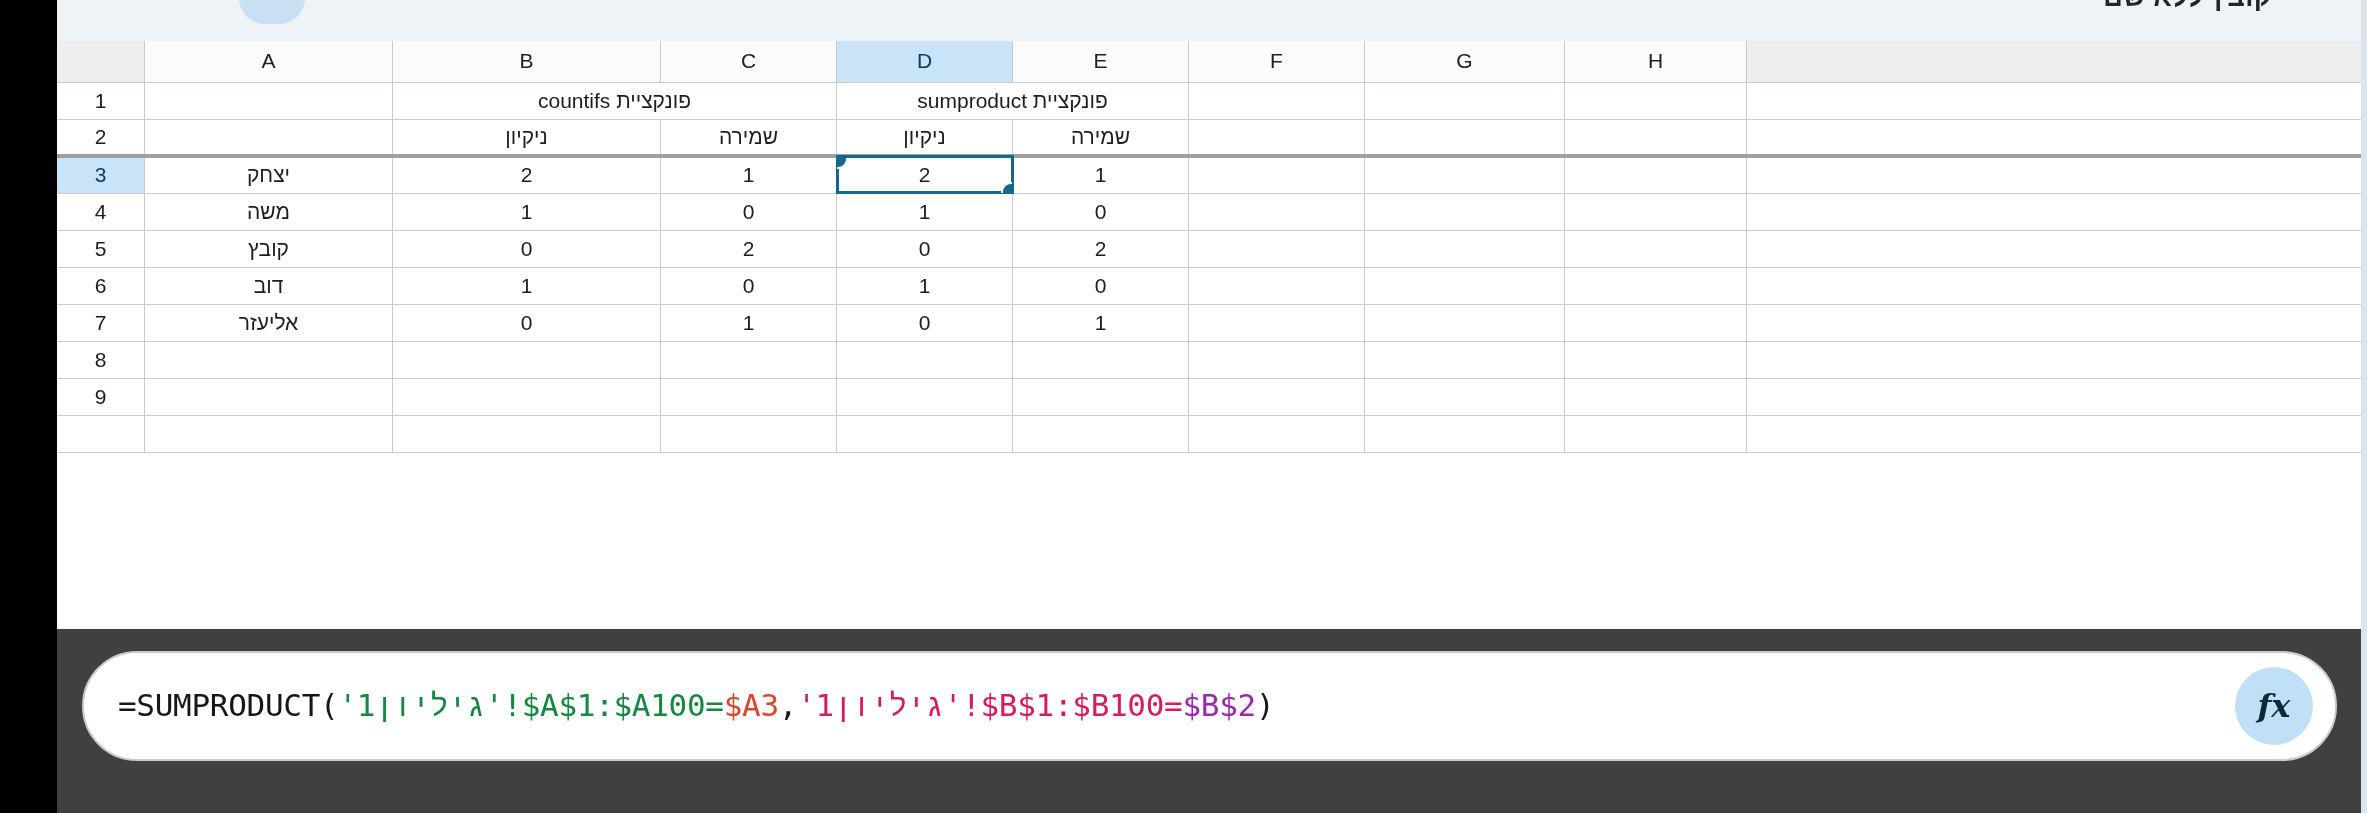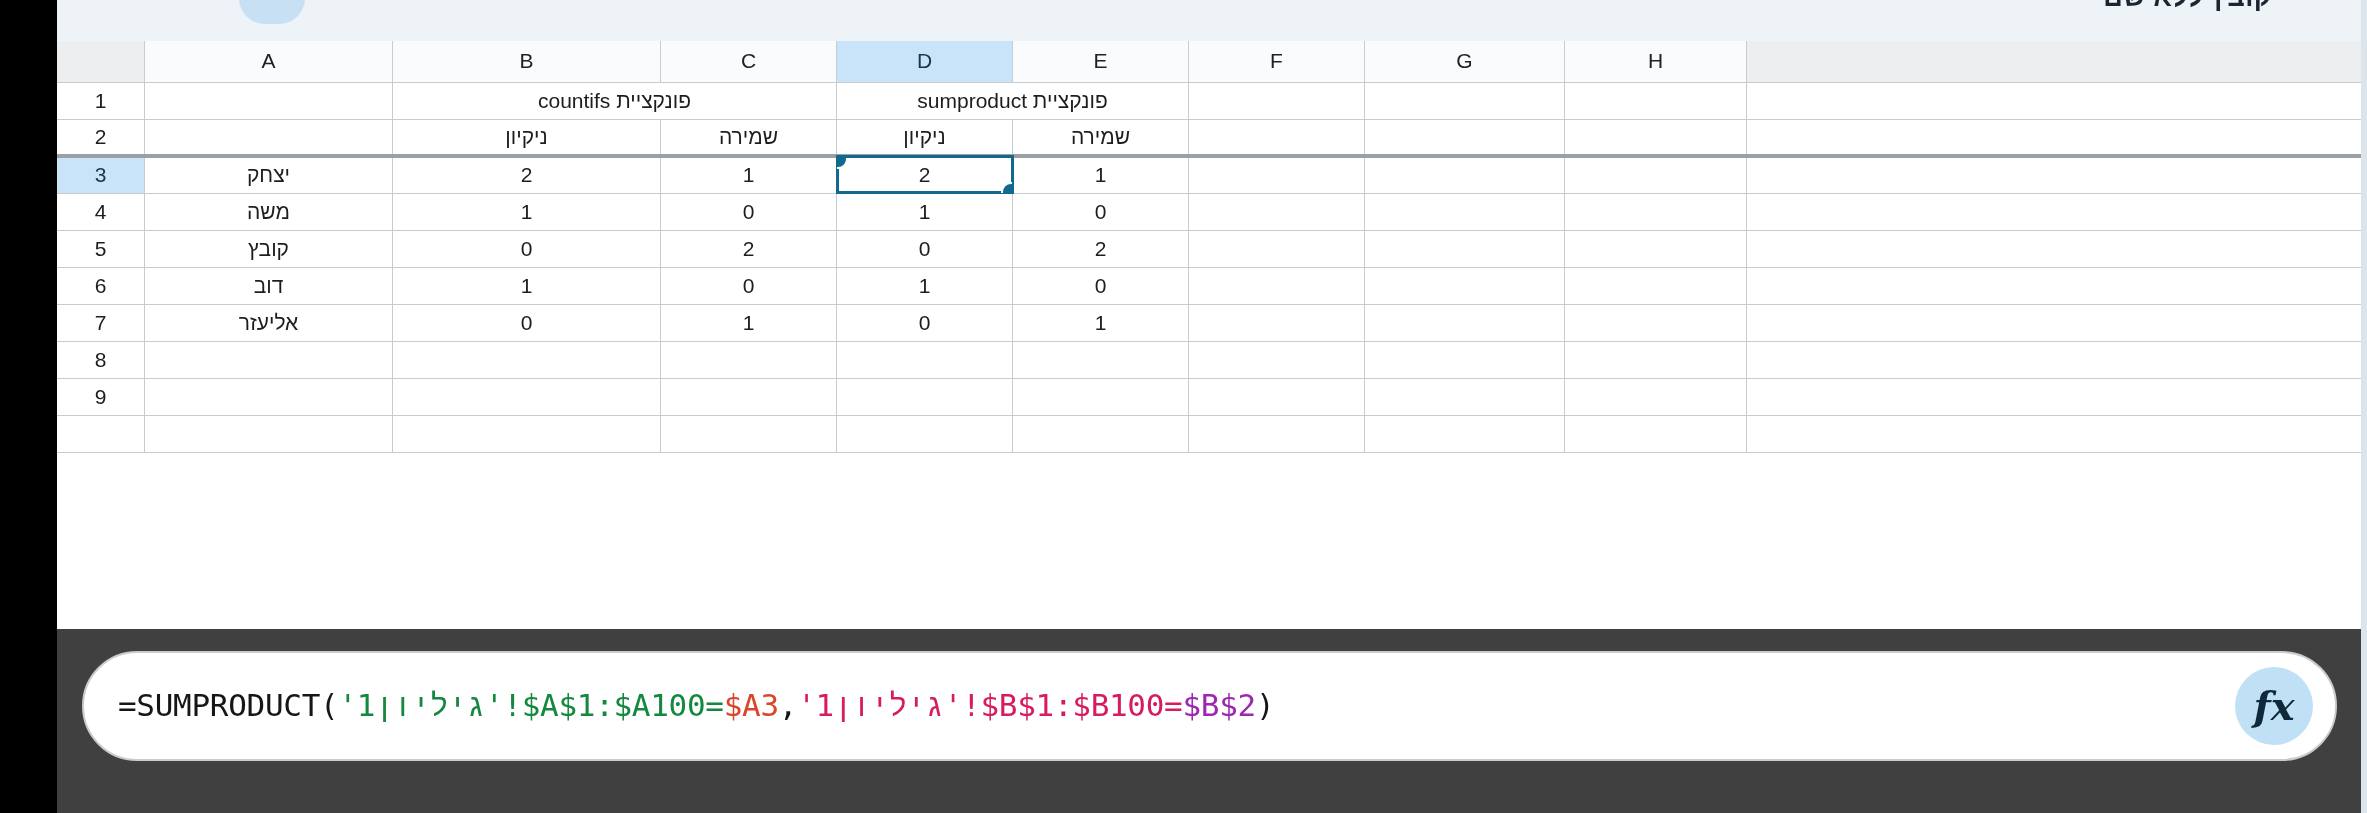--- a/index.html
+++ b/index.html
@@ -229,21 +229,21 @@
     border-radius: 50%;
     display: flex;
     align-items: center;
     justify-content: center;
     cursor: pointer;
   }
   .fx-btn .fx-glyph {
     font-family: "DejaVu Serif", "Liberation Serif", serif;
     font-style: italic;
     font-weight: 700;
-    font-size: 40px;
+    font-size: 32px;
     color: #10293a;
     line-height: 1;
   }
 
   
   .right-edge {
     position: absolute;
     right: 0; top: 0;
     width: 6px; height: 813px;
     background: #dde5ec;

